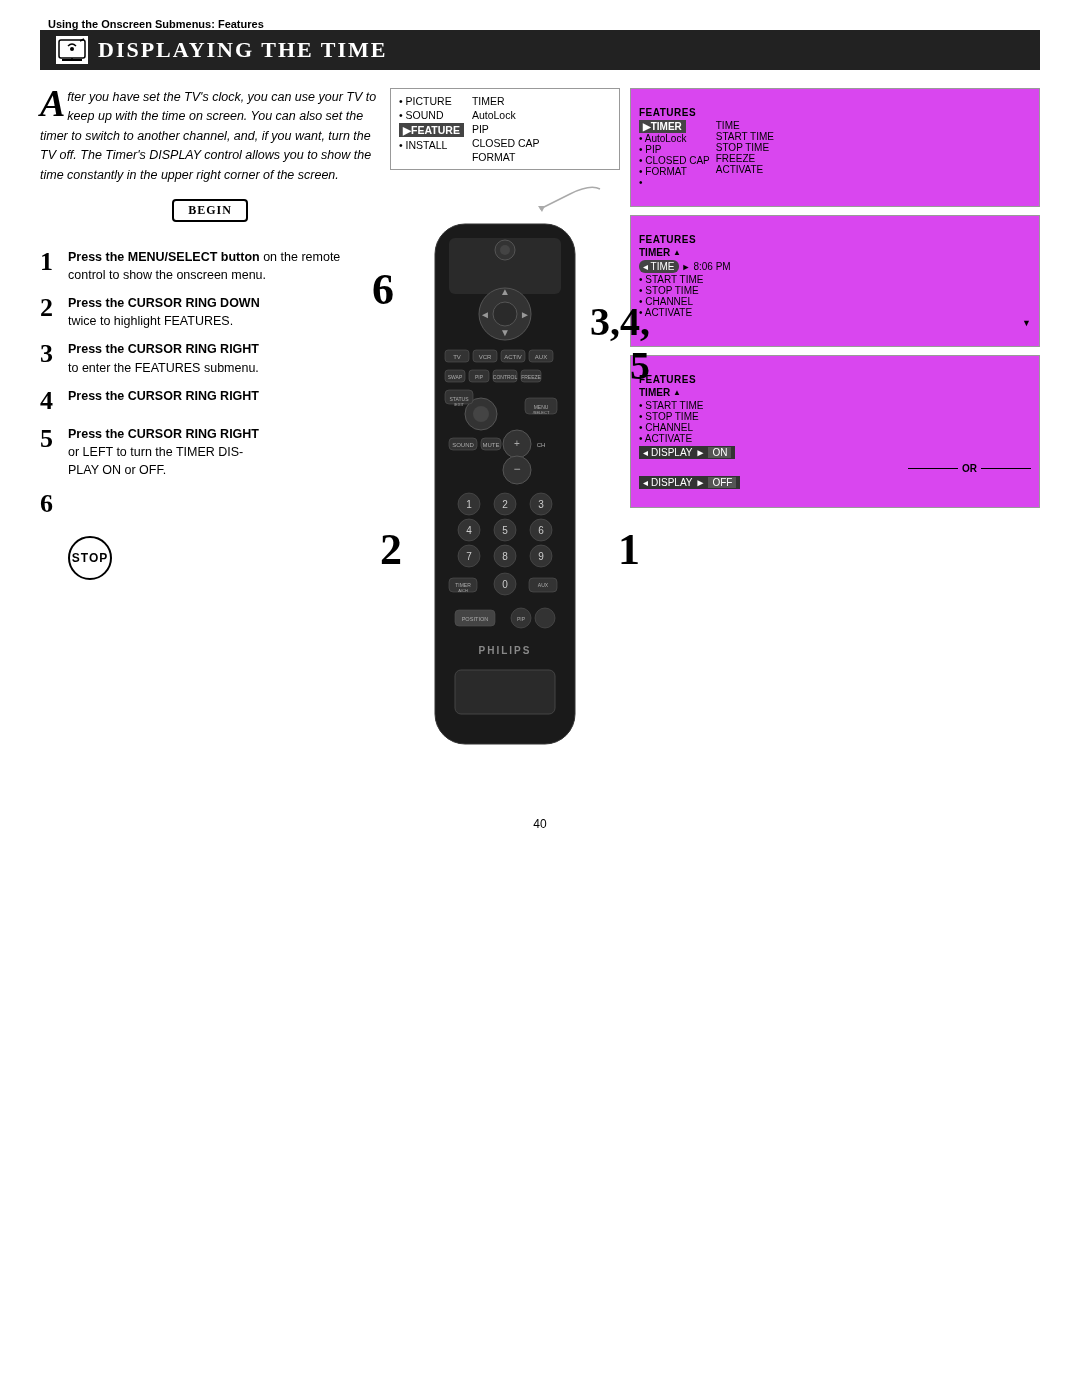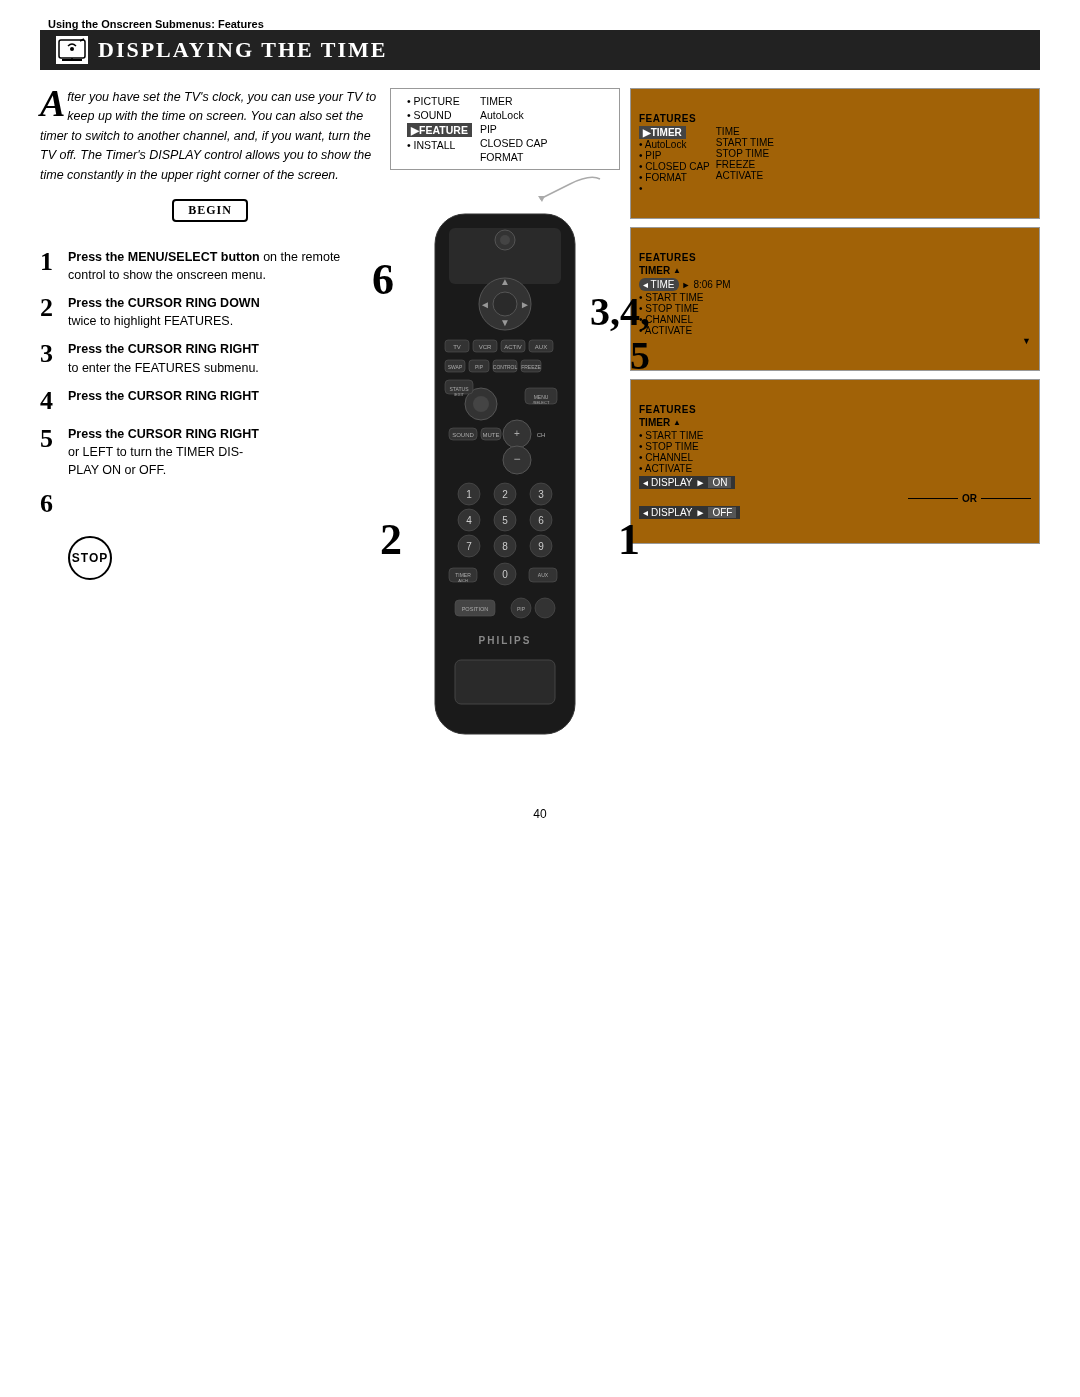--- a/index.html
+++ b/index.html
@@ -161,22 +161,22 @@
       height: 44px;
       font-size: 12px;
       font-weight: bold;
       letter-spacing: 1px;
       margin-top: 8px;
     }
 
     
     .menu-box {
       border: 1.5px solid #999;
-      padding: 6px 16px;
-      margin-bottom: 14px;
+      padding: 6px 8px;
+      margin-bottom: 24px;
       font-size: 10.5px;
       background: #fff;
     }
 
     .menu-box-inner {
       display: flex;
       gap: 8px;
     }
 
     .menu-col {
@@ -195,23 +195,23 @@
     .menu-item.highlighted {
       background: #444;
       color: #fff;
       padding: 1px 4px;
       font-weight: bold;
     }
 
     
     .feature-panel {
       border: 1.5px solid #999;
-      padding: 24px 8px;
+      padding: 18px 8px;
       font-size: 10px;
-      background: #a16207;
+      background: #d946ef;
       min-height: 90px;
     }
 
     .feature-panel-title {
       font-size: 10px;
       font-weight: bold;
       margin-bottom: 2px;
       letter-spacing: 0.5px;
     }
 

